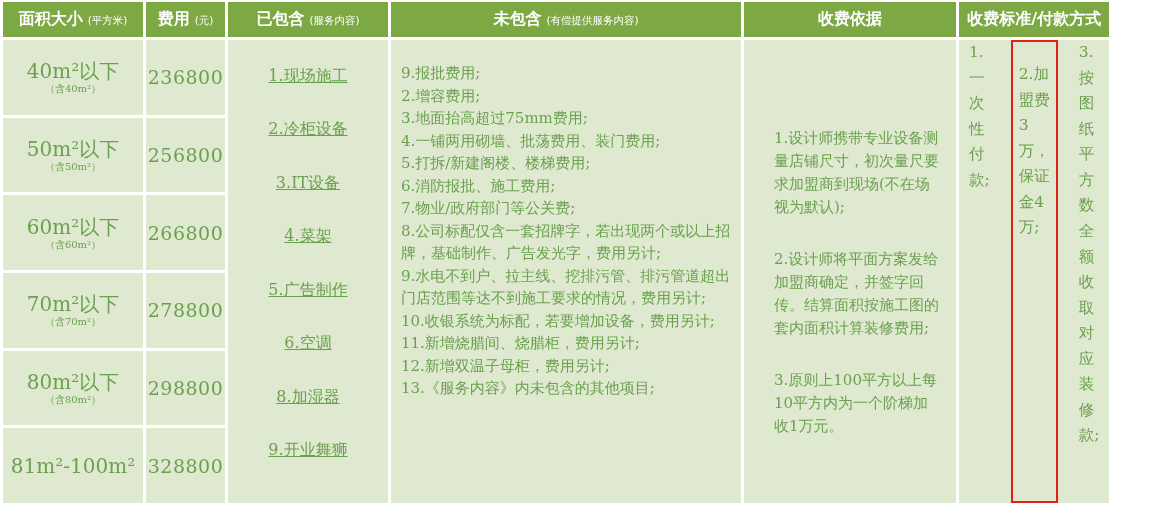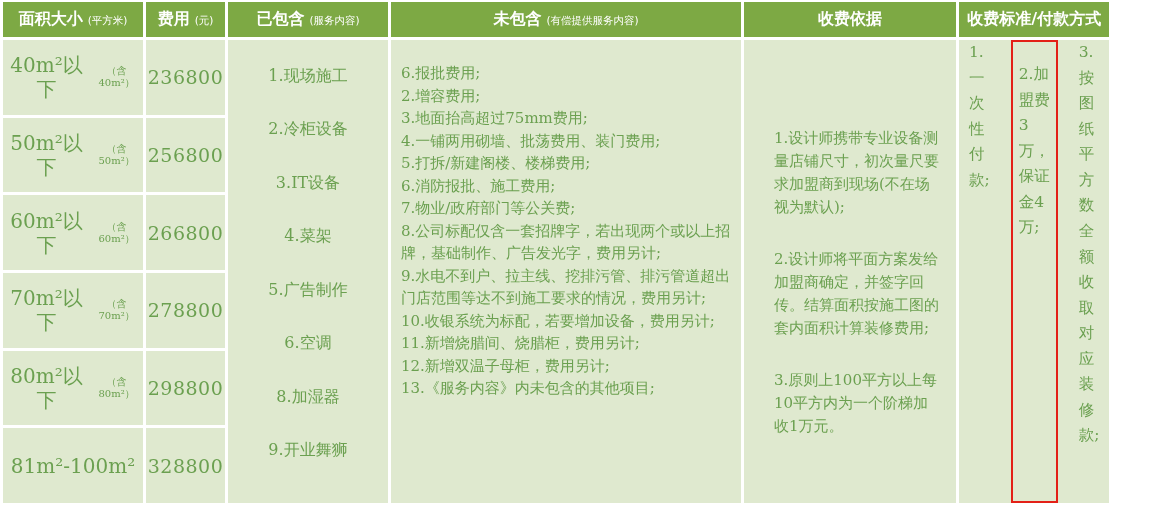--- a/index.html
+++ b/index.html
@@ -31,27 +31,27 @@
     font-weight:bold;font-size:16px;grid-row:1;white-space:nowrap;
   }
   .th-sub{font-size:10.5px;font-weight:normal;padding-top:3px;}
   .c1{grid-column:1}.c2{grid-column:2}.c3{grid-column:3}
   .c4{grid-column:4}.c5{grid-column:5}.c6{grid-column:6}
   .r1{grid-row:2}.r2{grid-row:3}.r3{grid-row:4}
   .r4{grid-row:5}.r5{grid-row:6}.r6{grid-row:7}
   .span6{grid-row:2/8;}
   
   .cell{background:var(--cell-bg);color:var(--text-green);}
-  .area{display:flex;flex-direction:row;align-items:center;justify-content:center;line-height:1.2;text-align:center;}
+  .area{display:flex;flex-direction:column;align-items:center;justify-content:center;line-height:1.2;text-align:center;}
   .area-main{font-size:20px;}
   .area-sub{font-size:10px;}
   .price{display:flex;align-items:center;justify-content:center;font-size:19px;letter-spacing:0.5px;}
   .included{
     display:flex;flex-direction:column;justify-content:space-between;
-    text-align:center;padding:26px 4px 42px 4px;font-size:16px;
+    text-align:center;padding:26px 4px 42px 4px;font-size:16px;text-decoration:underline;
   }
   .excluded{padding:22px 9px 0 10px;font-size:15px;line-height:1.5;text-align:left;}
   .basis{
     display:flex;flex-direction:column;justify-content:center;gap:30px;
     padding:22px 13px 0 30px;font-size:15px;line-height:1.52;text-align:left;
   }
   .payment{
     display:flex;justify-content:center;gap:24px;
     padding:0 10px;font-size:15.5px;line-height:1.65;text-align:left;
   }
@@ -130,21 +130,21 @@
       <div class="inc-item">2.冷柜设备</div>
       <div class="inc-item">3.IT设备</div>
       <div class="inc-item">4.菜架</div>
       <div class="inc-item">5.广告制作</div>
       <div class="inc-item">6.空调</div>
       <div class="inc-item">8.加湿器</div>
       <div class="inc-item">9.开业舞狮</div>
     </div>
 
     <div class="cell excluded c4 span6">
-      <div class="exc-item">6.报批费用;</div>
+      <div class="exc-item">9.报批费用;</div>
       <div class="exc-item">2.增容费用;</div>
       <div class="exc-item">3.地面抬高超过75mm费用;</div>
       <div class="exc-item">4.一铺两用砌墙、批荡费用、装门费用;</div>
       <div class="exc-item">5.打拆/新建阁楼、楼梯费用;</div>
       <div class="exc-item">6.消防报批、施工费用;</div>
       <div class="exc-item">7.物业/政府部门等公关费;</div>
       <div class="exc-item">8.公司标配仅含一套招牌字，若出现两个或以上招牌，基础制作、广告发光字，费用另计;</div>
       <div class="exc-item">9.水电不到户、拉主线、挖排污管、排污管道超出门店范围等达不到施工要求的情况，费用另计;</div>
       <div class="exc-item">10.收银系统为标配，若要增加设备，费用另计;</div>
       <div class="exc-item">11.新增烧腊间、烧腊柜，费用另计;</div>

